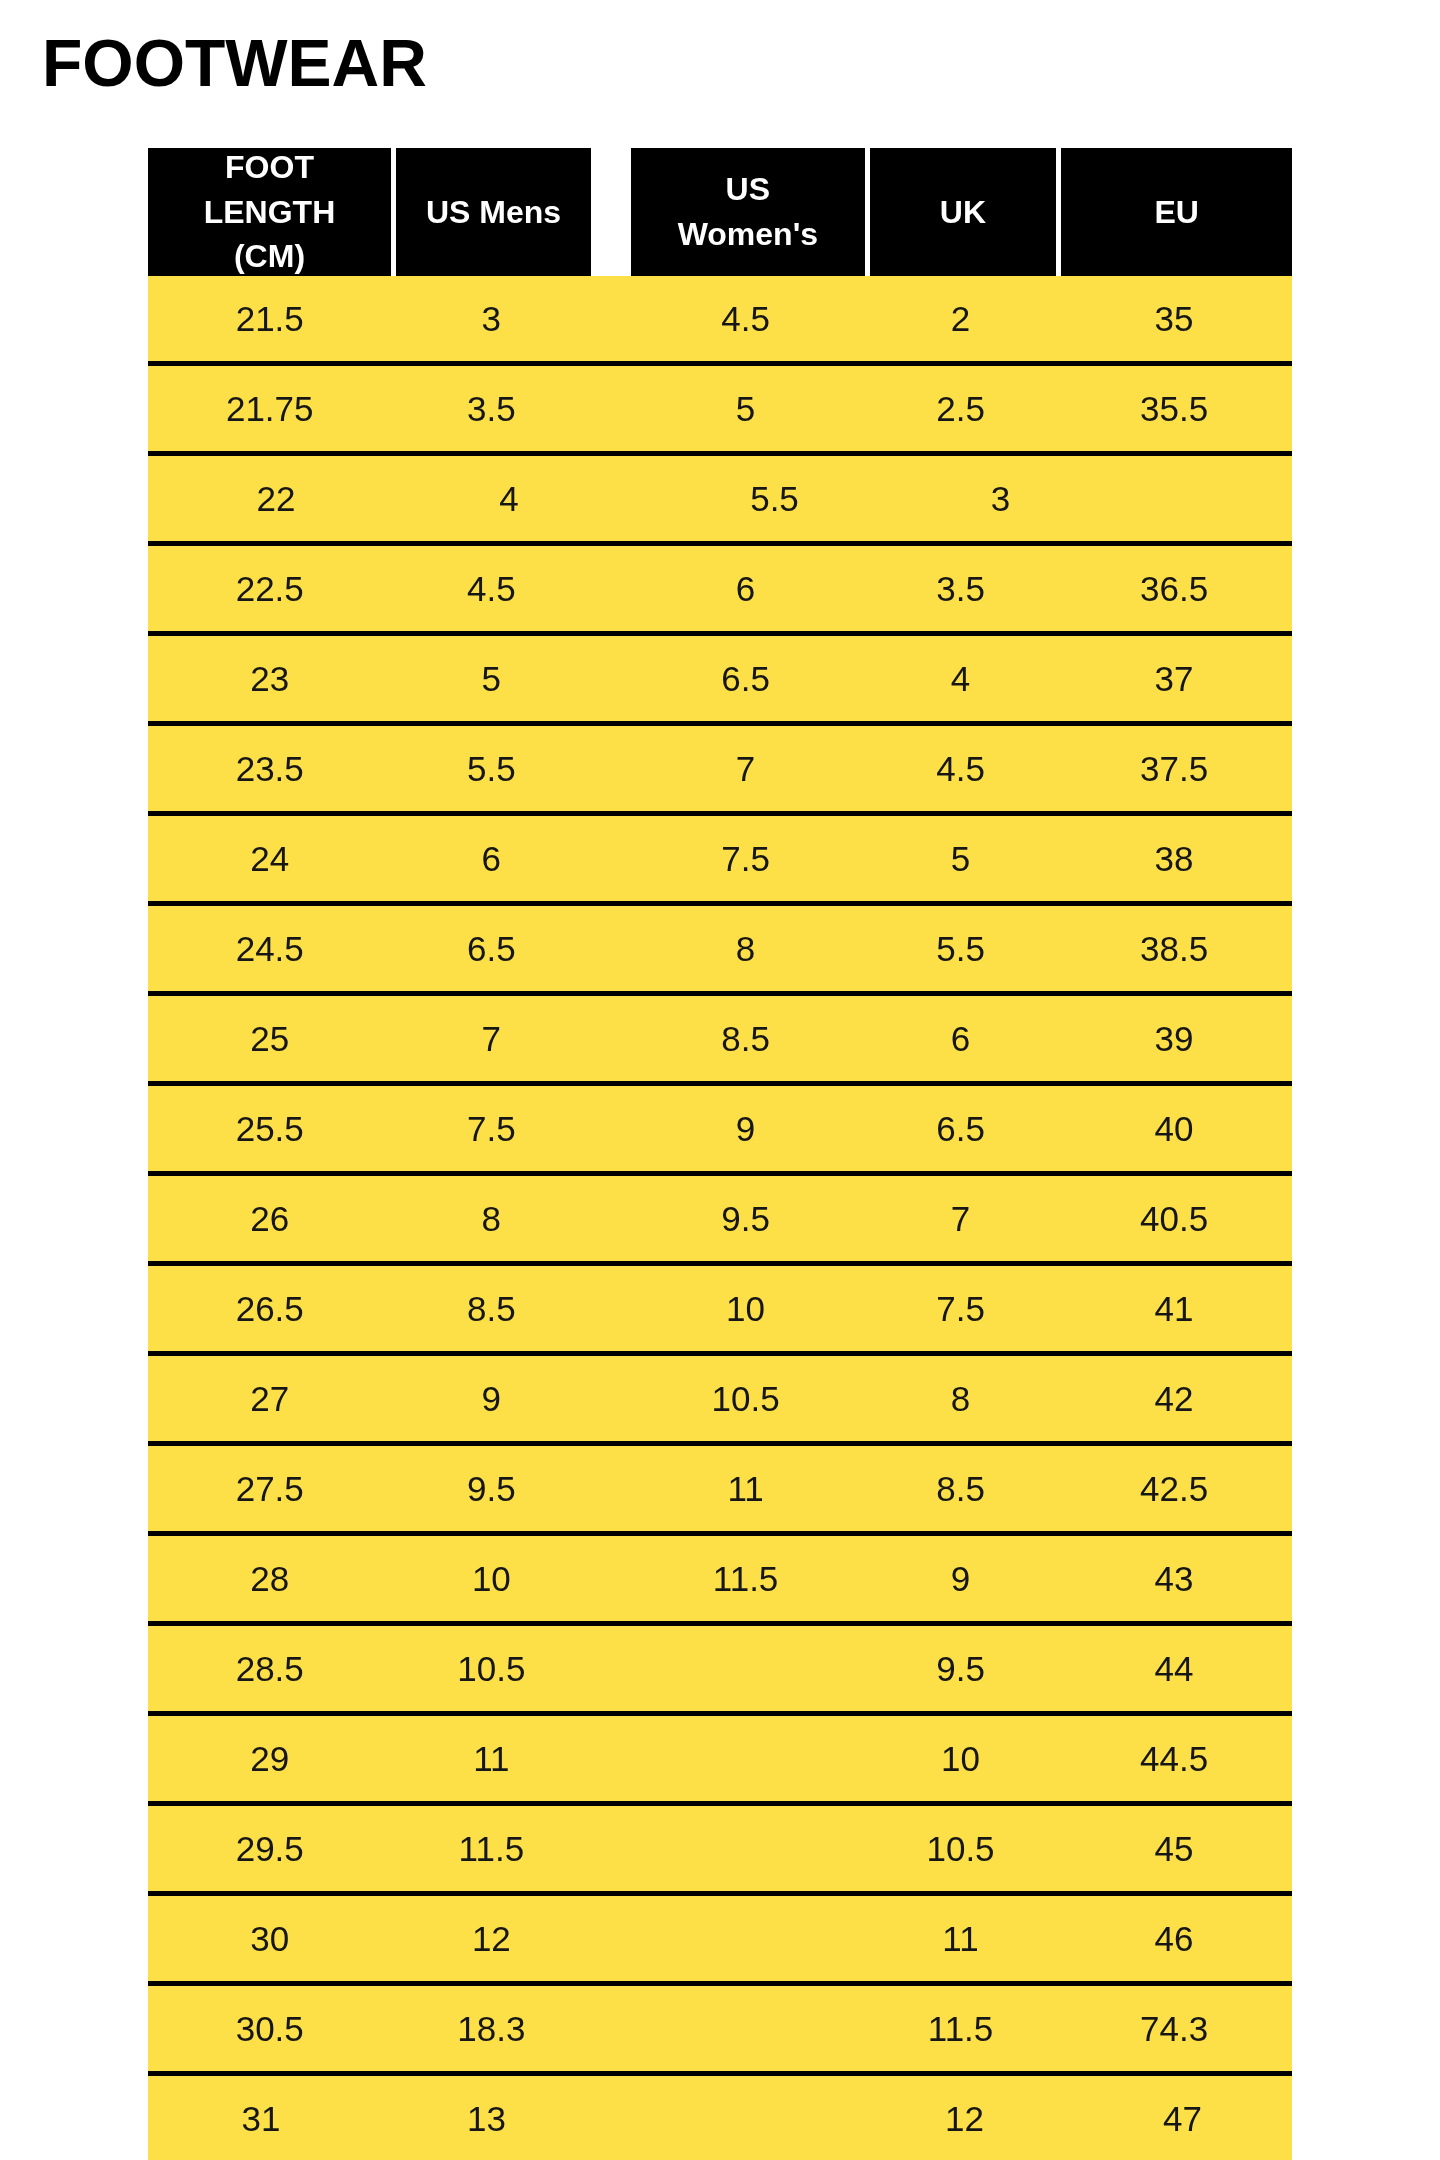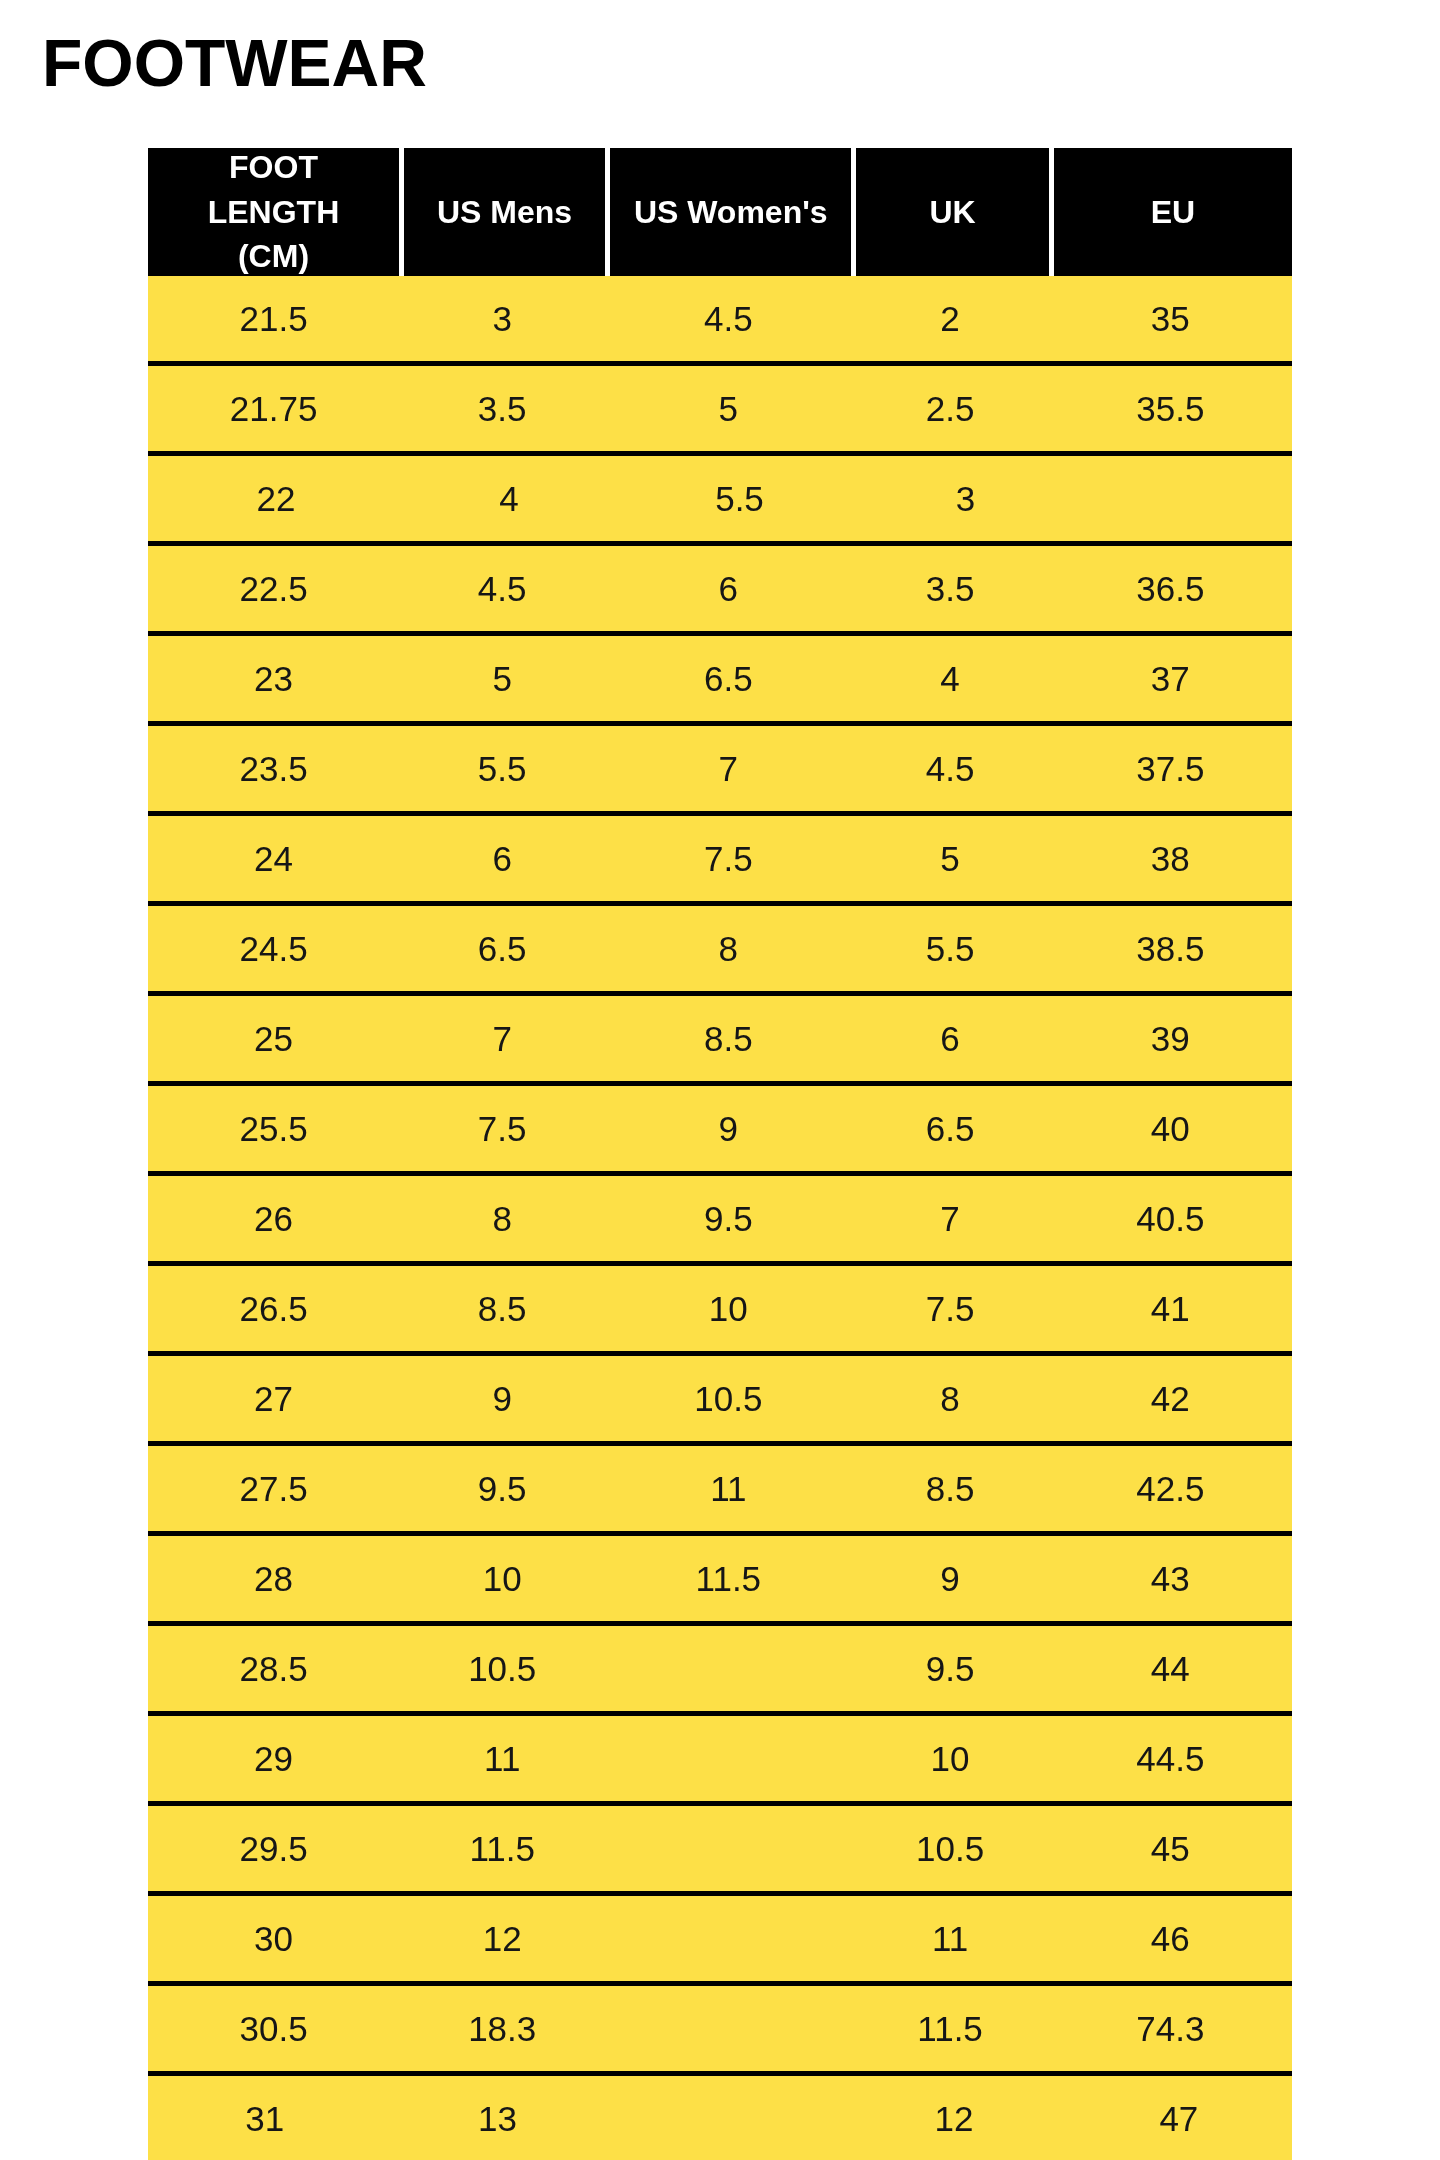--- a/index.html
+++ b/index.html
@@ -64,21 +64,21 @@
     display: flex;
     align-items: center;
     justify-content: center;
     font-size: 35px;
     font-weight: 400;
     color: #161616;
     text-align: center;
   }
   .col-0 { width: 256px; }
   .col-1 { width: 210px; }
-  .col-2 { width: 251px; }
+  .col-2 { width: 251px; margin-left: 35px; }
   .col-3 { width: 201px; }
   .col-4 { width: 248px; }
 </style>
 </head>
 <body>
 
 <h1 class="page-title">FOOTWEAR</h1>
 
 <div class="size-table">
   <div class="header-row">

